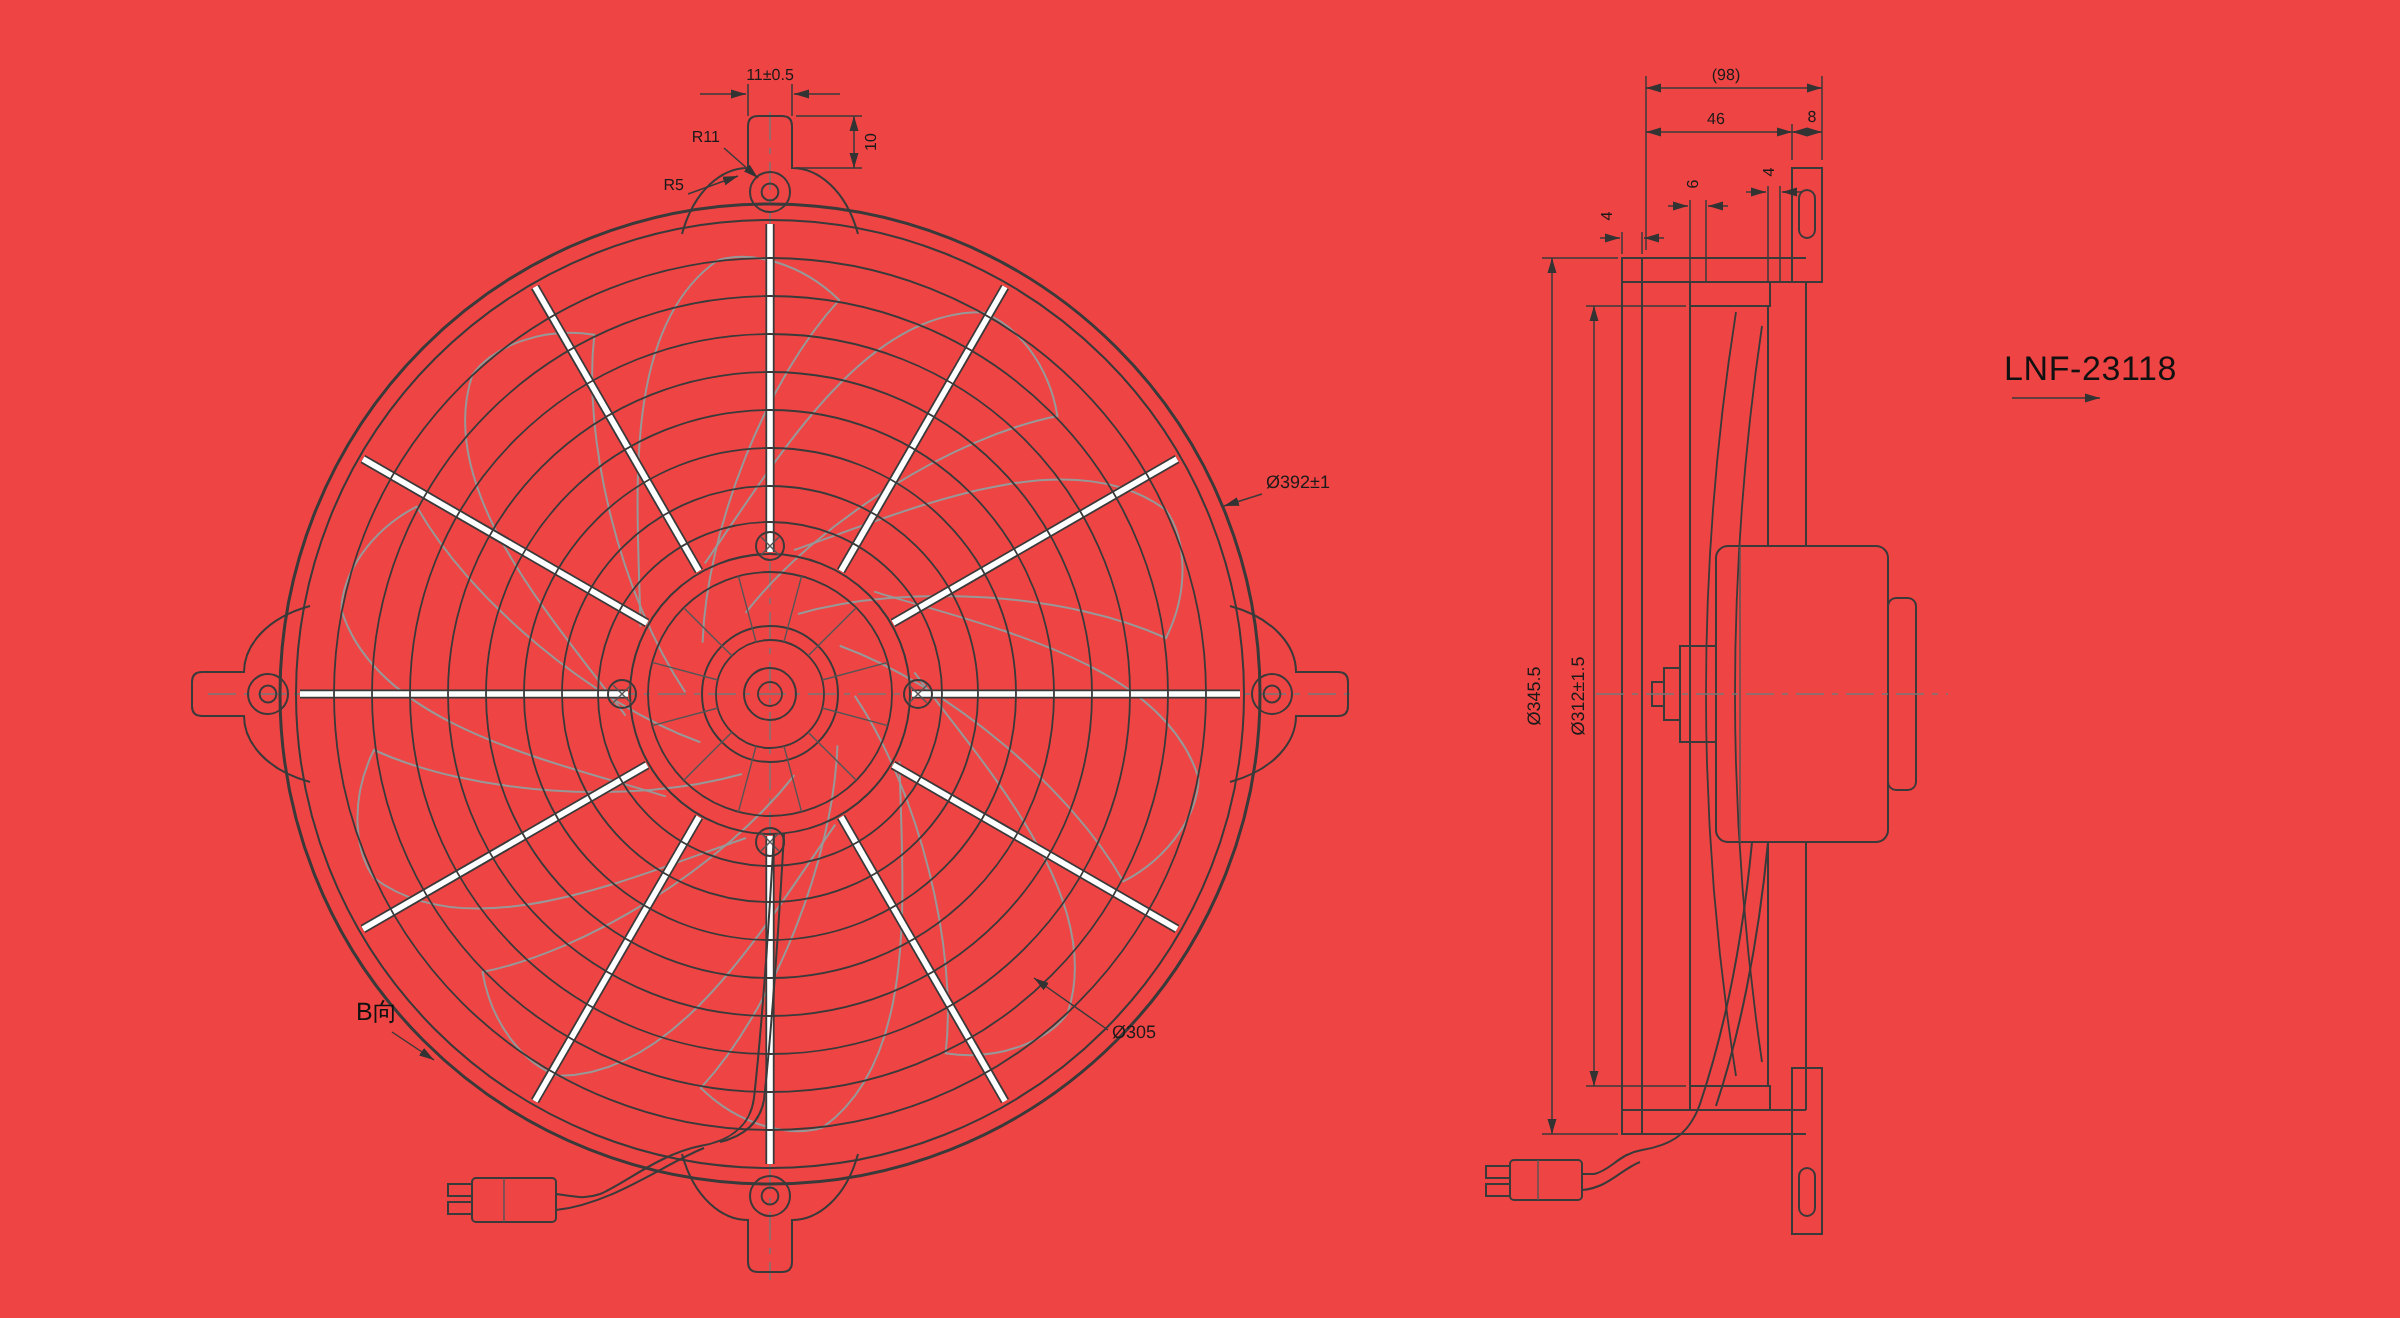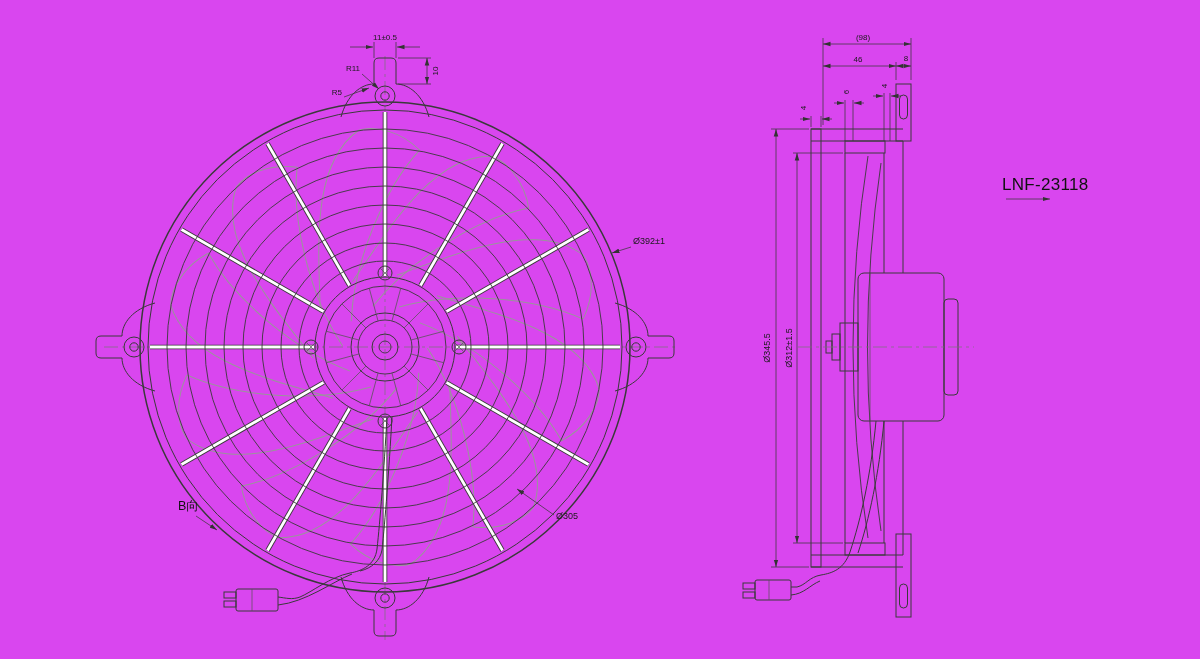--- a/index.html
+++ b/index.html
@@ -1,16 +1,16 @@
 <!DOCTYPE html>
 <html><head>
 <meta charset="utf-8">
 <style>
   html,body{margin:0;padding:0;background:#ffffff;}
-  .canvas{position:relative;width:1200px;height:659px;background:#d946ef;overflow:hidden;
+  .canvas{position:relative;width:1200px;height:659px;background:#ef4444;overflow:hidden;
           font-family:"Liberation Sans",sans-serif;}
   svg{display:block;}
   .ln{fill:none;stroke:#3a3a3a;stroke-width:1;}
   .lnw{fill:none;stroke:#3a3a3a;stroke-width:1.5;}
   .ring{fill:none;stroke:#3a3a3a;stroke-width:.9;}
   .thin{fill:none;stroke:#555555;stroke-width:.7;}
   .blade{fill:none;stroke:#989898;stroke-width:1;}
   .wire{fill:none;stroke:#3a3a3a;stroke-width:1;}
   .dim{fill:none;stroke:#3a3a3a;stroke-width:.75;}
   .cl{fill:none;stroke:#777777;stroke-width:.7;stroke-dasharray:14 4 3 4;}

